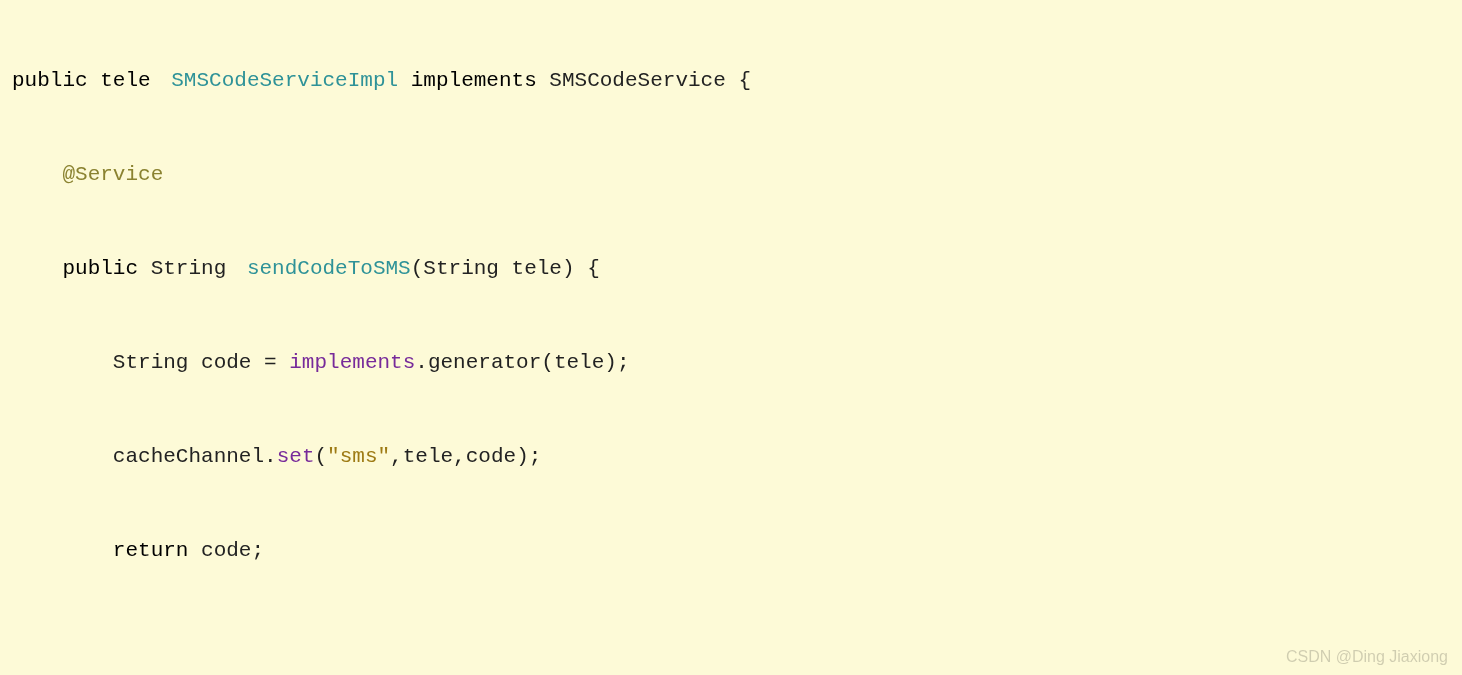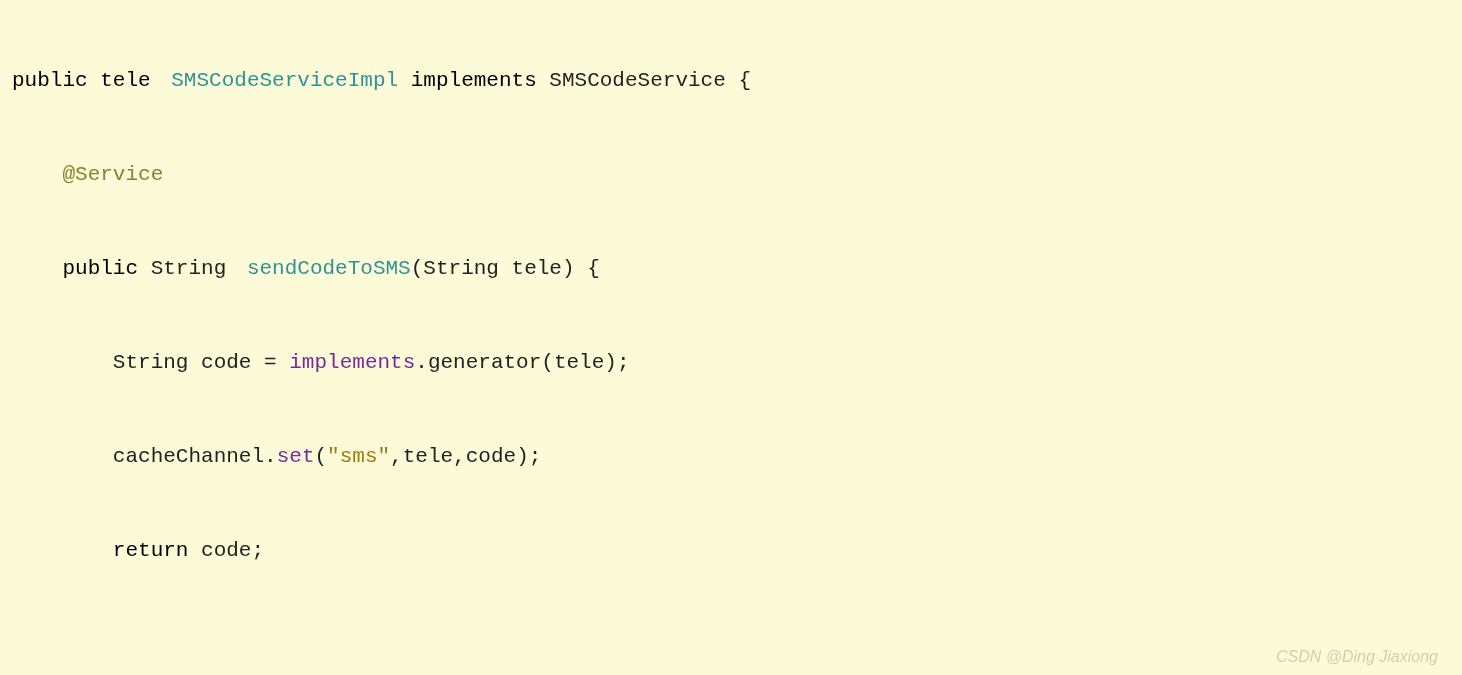--- a/index.html
+++ b/index.html
@@ -20,26 +20,25 @@
     white-space: pre;
   }
   .t-ann   { color: #8a8230; }              
   .t-key   { color: #000000; }              
   .t-typedecl { color: #2e9298; margin-left: 8px; }           
   .t-call  { color: #772a9a; }              
   .t-str   { color: #9d7a14; }              
   .t-plain { color: #222; }                 
   .watermark {
     position: absolute;
-    right: 24px;
+    right: 14px;
     bottom: 10px;
     color: rgba(0,0,0,0.18);
     font-family: Arial, sans-serif;
     font-size: 16px;
-    font-style: italic;
     font-weight: 400;
     line-height: 1;
   }
 </style>
 </head>
 <body>
 
 <div class="code-block">
 <div><span class="t-key">public</span> <span class="t-key">tele</span> <span class="t-typedecl">SMSCodeServiceImpl</span> <span class="t-key">implements</span> <span class="t-plain">SMSCodeService</span><span class="t-plain"> {</span></div>
 <div>    <span class="t-ann">@Service</span></div>

